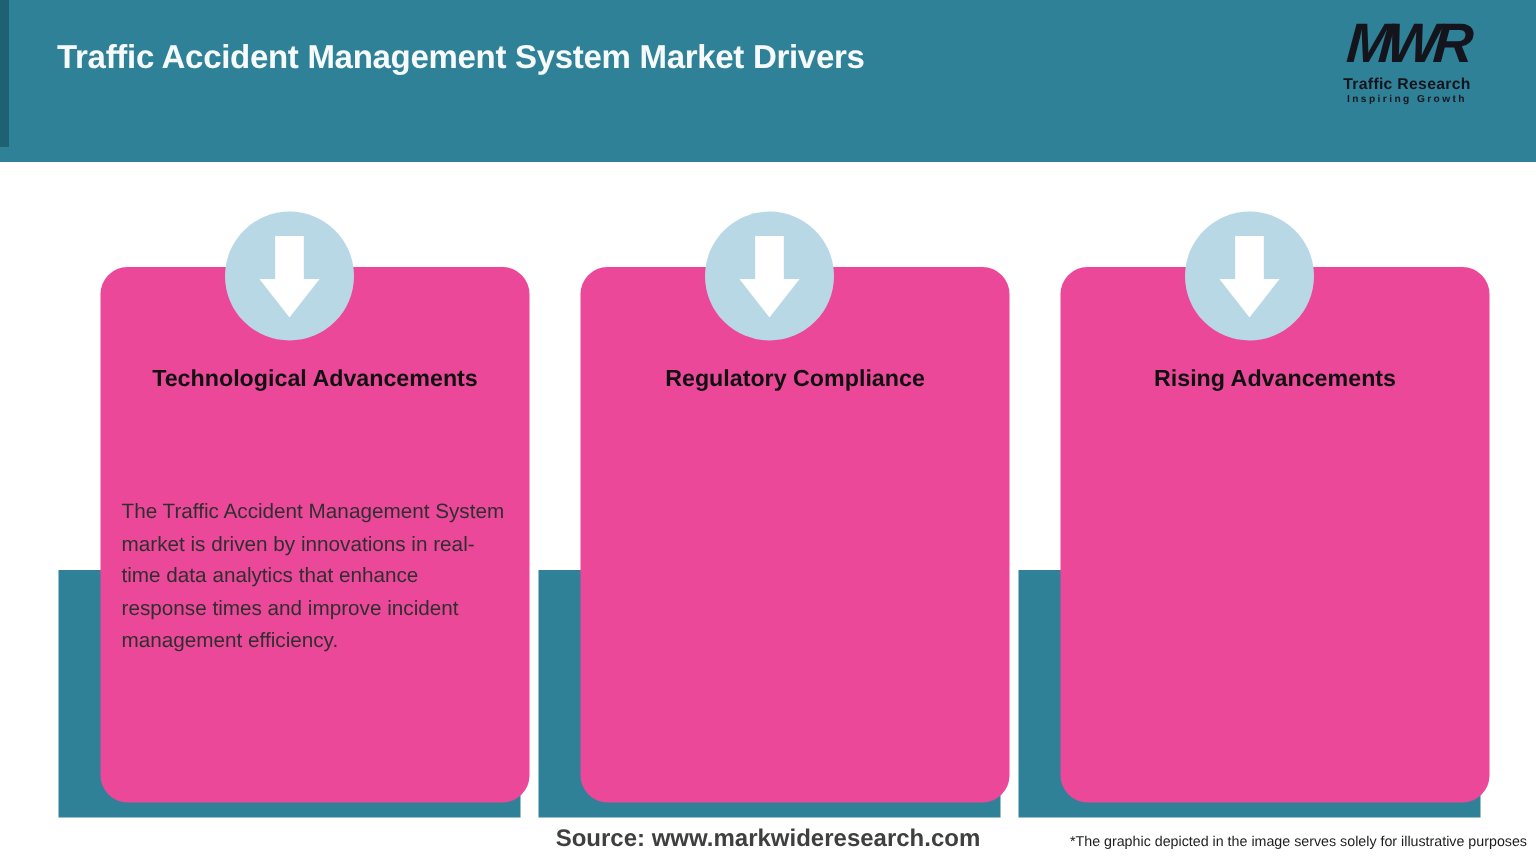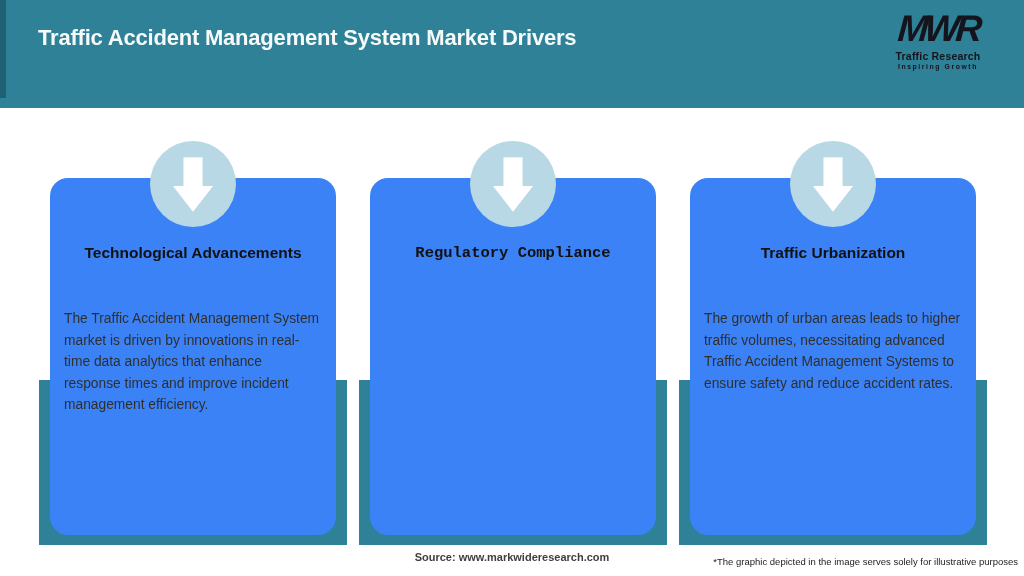--- a/index.html
+++ b/index.html
@@ -65,34 +65,34 @@
   }
 
   
   .driver {
     position: absolute;
     top: 141px;
     width: 308px;
     height: 404px;
   }
   .driver.c1 { left: 39px; }
-  .driver.c2 { left: 359px; font-family: Liberation Mono, monospace; }
+  .driver.c2 { left: 359px; }
   .driver.c3 { left: 679px; }
 
   .card-shadow {
     position: absolute;
     left: 0; top: 239px;
     width: 308px; height: 165px;
     background: #2F8197;
   }
   .card {
     position: absolute;
-    left: 11px; top: 37px;
+    left: 28px; top: 37px;
     width: 286px; height: 357px;
-    background: #3b82f6;
+    background: #ec4899;
     border-radius: 18px;
     padding: 64px 14px 0 14px;
   }
   .icon-circle {
     position: absolute;
     left: 111px; top: 0;
     width: 86px; height: 86px;
     border-radius: 50%;
     background: #B8D8E6;
     display: flex;
@@ -102,34 +102,34 @@
   .icon-circle svg { display: block; margin-top: 2px; }
 
   .card-title {
     text-align: center;
     font-size: 15.5px;
     font-weight: bold;
     color: #111111;
     line-height: 22px;
   }
   .card-body {
-    margin-top: 44px;
+    margin-top: 66px;
     font-size: 13.8px;
     line-height: 21.5px;
     color: #2F2F2F;
     text-align: left;
   }
 
   
   .source {
     position: absolute;
     left: 0; top: 551px;
     width: 1024px;
     text-align: center;
-    font-size: 11px;
+    font-size: 16px;
     font-weight: bold;
     color: #3F3F3F;
   }
   .disclaimer {
     position: absolute;
     right: 6px; top: 556px;
     font-size: 9.5px;
     color: #1C1C1C;
   }
 </style>
@@ -175,22 +175,21 @@
           <rect x="12" y="0" width="20" height="31"></rect>
           <polygon points="1,30 43,30 22,57"></polygon>
         </svg>
       </span>
     </div>
   </div>
 
   <div class="driver c3">
     <div class="card-shadow"></div>
     <div class="card">
-      <div class="card-title">Traffic Urbanization</div>
-      <div class="card-body">The growth of urban areas leads to higher traffic volumes, necessitating advanced Traffic Accident Management Systems to ensure safety and reduce accident rates.</div>
+      <div class="card-title">Rising Advancements</div>
     </div>
     <div class="icon-circle">
       <span>
         <svg viewBox="0 0 44 58" width="42" height="56" fill="#FFFFFF" xmlns="http://www.w3.org/2000/svg">
           <rect x="12" y="0" width="20" height="31"></rect>
           <polygon points="1,30 43,30 22,57"></polygon>
         </svg>
       </span>
     </div>
   </div>

